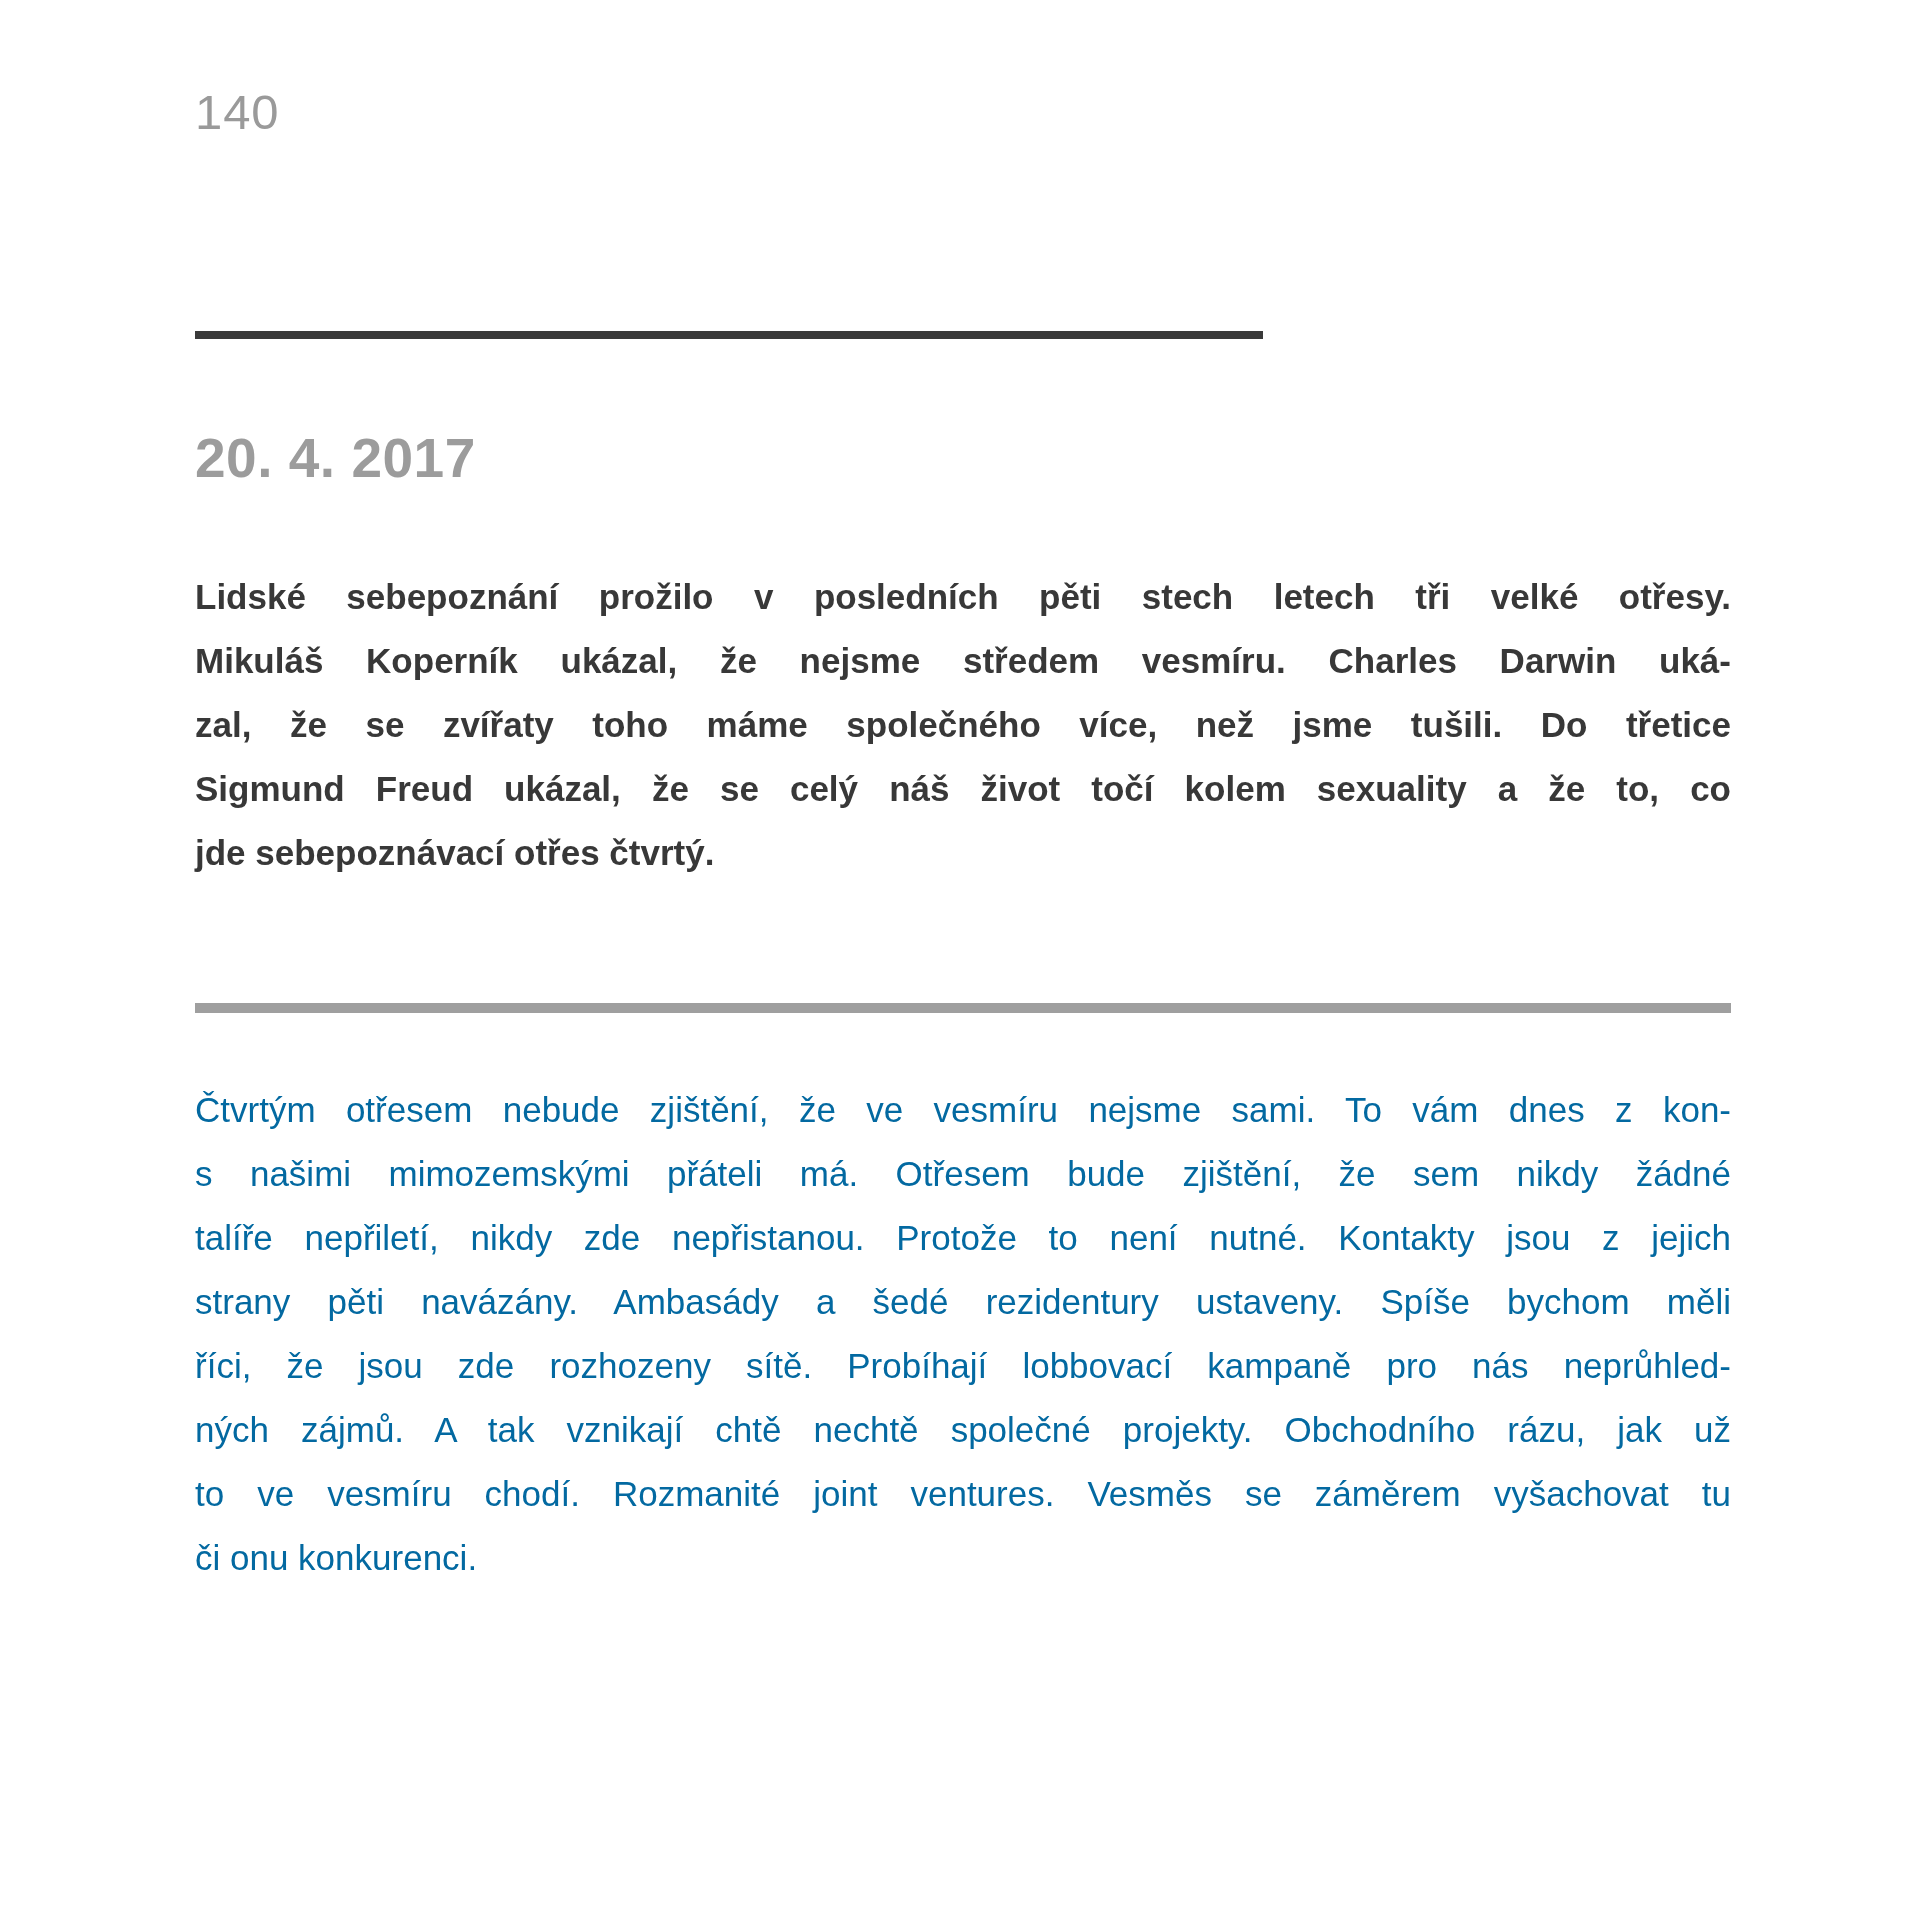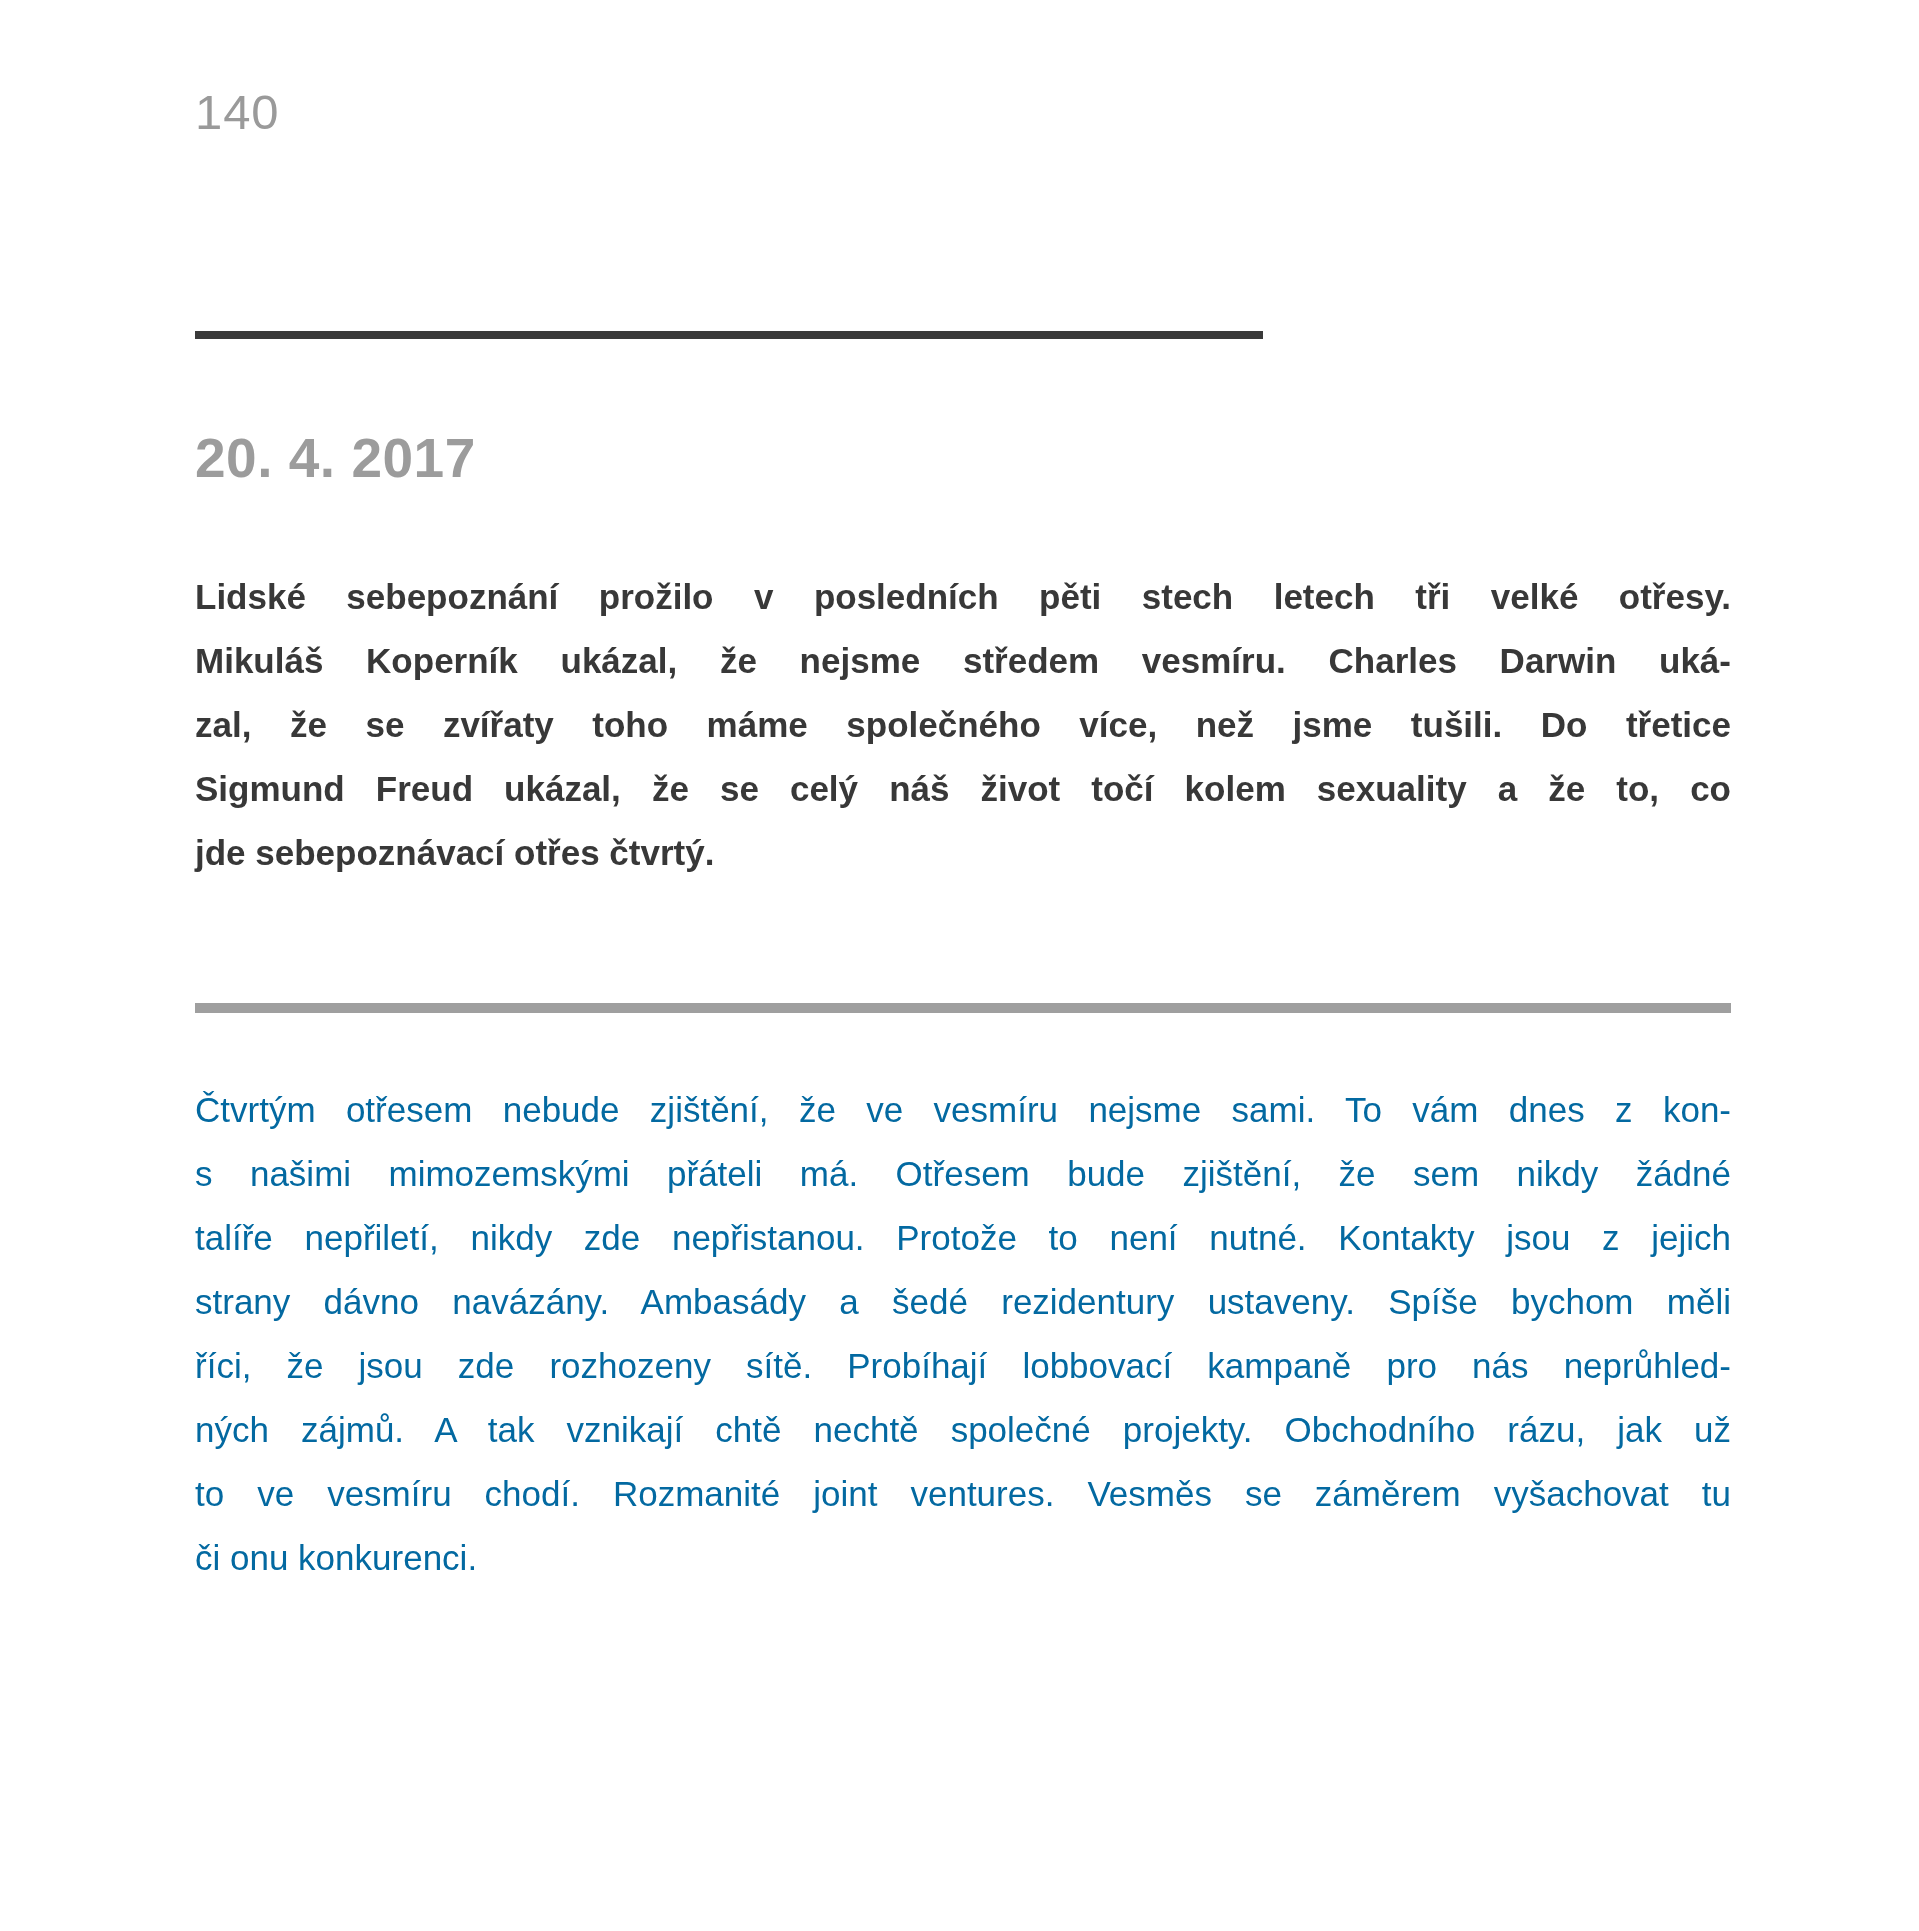--- a/index.html
+++ b/index.html
@@ -111,21 +111,21 @@
       <div class="line">Sigmund Freud ukázal, že se celý náš život točí kolem sexuality a že to, co</div>
       <div class="line last">jde sebepoznávací otřes čtvrtý.</div>
     </div>
 
   <div class="section-rule"></div>
 
   <div class="body-text">
       <div class="line">Čtvrtým otřesem nebude zjištění, že ve vesmíru nejsme sami. To vám dnes z kon-</div>
       <div class="line">s našimi mimozemskými přáteli má. Otřesem bude zjištění, že sem nikdy žádné</div>
       <div class="line">talíře nepřiletí, nikdy zde nepřistanou. Protože to není nutné. Kontakty jsou z jejich</div>
-      <div class="line">strany dávno navázány. Ambasády a šedé rezidentury ustaveny. Spíše bychom měli</div>
+      <div class="line">strany pěti navázány. Ambasády a šedé rezidentury ustaveny. Spíše bychom měli</div>
       <div class="line">říci, že jsou zde rozhozeny sítě. Probíhají lobbovací kampaně pro nás neprůhled-</div>
       <div class="line">ných zájmů. A tak vznikají chtě nechtě společné projekty. Obchodního rázu, jak už</div>
       <div class="line">to ve vesmíru chodí. Rozmanité joint ventures. Vesměs se záměrem vyšachovat tu</div>
       <div class="line last">či onu konkurenci.</div>
     </div>
 
 </div>
 
 
 </body></html>

